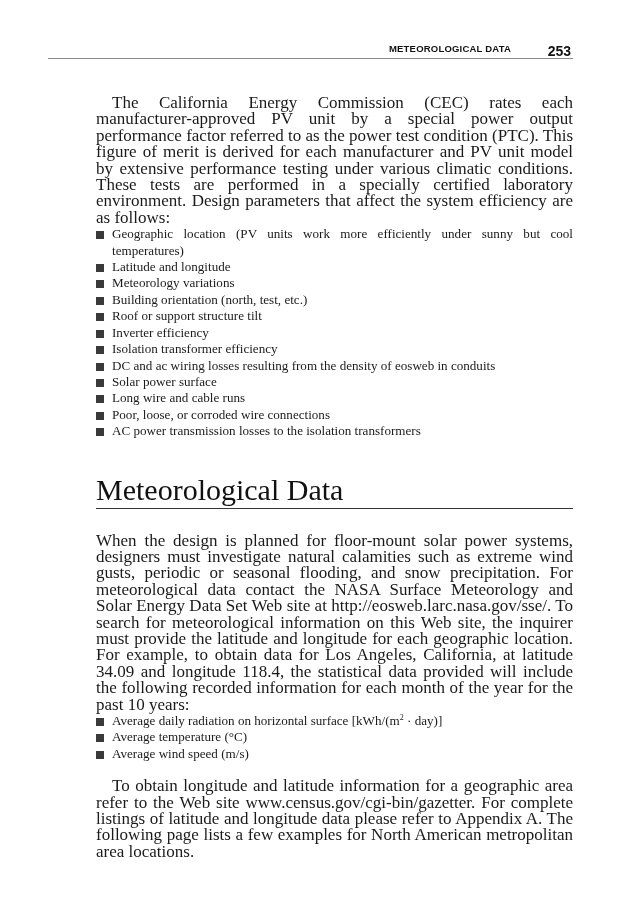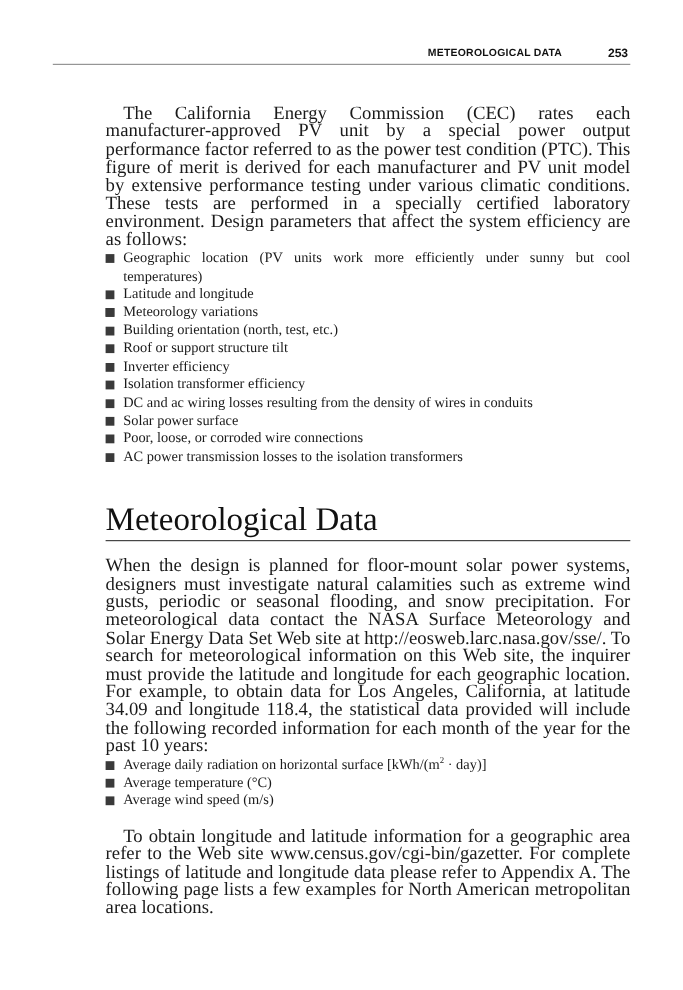--- a/index.html
+++ b/index.html
@@ -5,34 +5,34 @@
   html, body { margin: 0; padding: 0; background: #ffffff; }
   body { width: 621px; height: 900px; position: relative; overflow: hidden;
          font-family: "Liberation Serif", "DejaVu Serif", serif; color: #1a1a1a; }
   .running-head { position: absolute; left: 48px; top: 41px; width: 525px; height: 17px;
                   border-bottom: 1.5px solid #8a8a8a; }
   .running-head .rh-title { position: absolute; right: 62px; top: 2px;
         font-family: "Liberation Sans", "DejaVu Sans", sans-serif; font-weight: bold;
         font-size: 9.5px; letter-spacing: 0.2px; color: #111; }
   .running-head .rh-page { position: absolute; right: 2px; top: 2px;
         font-family: "Liberation Sans", "DejaVu Sans", sans-serif; font-weight: bold;
-        font-size: 11px; color: #111; }
+        font-size: 14px; color: #111; }
   .content { position: absolute; left: 96px; top: 95px; width: 477px; }
   p { margin: 0; font-size: 17px; line-height: 16.4px; text-align: justify; }
   p.indent { text-indent: 16px; }
   ul.bullets { list-style: none; margin: 0; padding: 0; }
   ul.bullets li { position: relative; padding-left: 16px; font-size: 13.1px;
                   line-height: 16.4px; text-align: justify; }
   ul.bullets li .bullet { position: absolute; left: 0; top: 5px; width: 8px; height: 8px;
                           background: #3a3a3a; }
   .list1 { margin-top: 15px; }
   h1.section-heading { margin: 33px 0 0 0; font-weight: normal; font-size: 30px;
         line-height: 34px; padding-bottom: 1px; border-bottom: 1.5px solid #333;
         color: #111; }
-  .para2 { margin-top: 14px; }
+  .para2 { margin-top: 24px; }
   .list2 { margin-top: 15px; }
   .para3 { margin-top: 16px; }
   sup { font-size: 8px; line-height: 0; }
 </style>
 </head>
 <body>
 
 <div class="running-head">
   <span class="rh-title">METEOROLOGICAL DATA</span>
   <span class="rh-page">253</span>
@@ -43,22 +43,23 @@
 
   <ul class="bullets list1">
     <li><span class="bullet"></span><span>Geographic location (PV units work more efficiently under sunny but cool temperatures)</span></li>
     <li><span class="bullet"></span><span>Latitude and longitude</span></li>
     <li><span class="bullet"></span></li>
     <li><span class="bullet"></span><span>Meteorology variations</span></li>
     <li><span class="bullet"></span><span>Building orientation (north, test, etc.)</span></li>
     <li><span class="bullet"></span><span>Roof or support structure tilt</span></li>
     <li><span class="bullet"></span><span>Inverter efficiency</span></li>
     <li><span class="bullet"></span><span>Isolation transformer efficiency</span></li>
-    <li><span class="bullet"></span><span>DC and ac wiring losses resulting from the density of wires in conduits</span></li>
+    <li><span class="bullet"></span><span>DC and ac wiring losses resulting from the density of eosweb in conduits</span></li>
     <li><span class="bullet"></span><span>Solar power surface</span></li>
+    <li><span class="bullet"></span><span>Long wire and cable runs</span></li>
     <li><span class="bullet"></span><span>Poor, loose, or corroded wire connections</span></li>
     <li><span class="bullet"></span><span>AC power transmission losses to the isolation transformers</span></li>
   </ul>
 
   <h1 class="section-heading">Meteorological Data</h1>
 
   <p class="para2">When the design is planned for floor-mount solar power systems, designers must investigate natural calamities such as extreme wind gusts, periodic or seasonal flooding, and snow precipitation. For meteorological data contact the NASA Surface Meteorology and Solar Energy Data Set Web site at http://eosweb.larc.nasa.gov/sse/. To search for meteorological information on this Web site, the inquirer must provide the latitude and longitude for each geographic location. For example, to obtain data for Los Angeles, California, at latitude 34.09 and longitude 118.4, the statistical data provided will include the following recorded information for each month of the year for the past 10 years:</p>
 
   <ul class="bullets list2">
     <li><span class="bullet"></span><span>Average daily radiation on horizontal surface [kWh/(m</span><sup>2</sup><span> · day)]</span></li>

